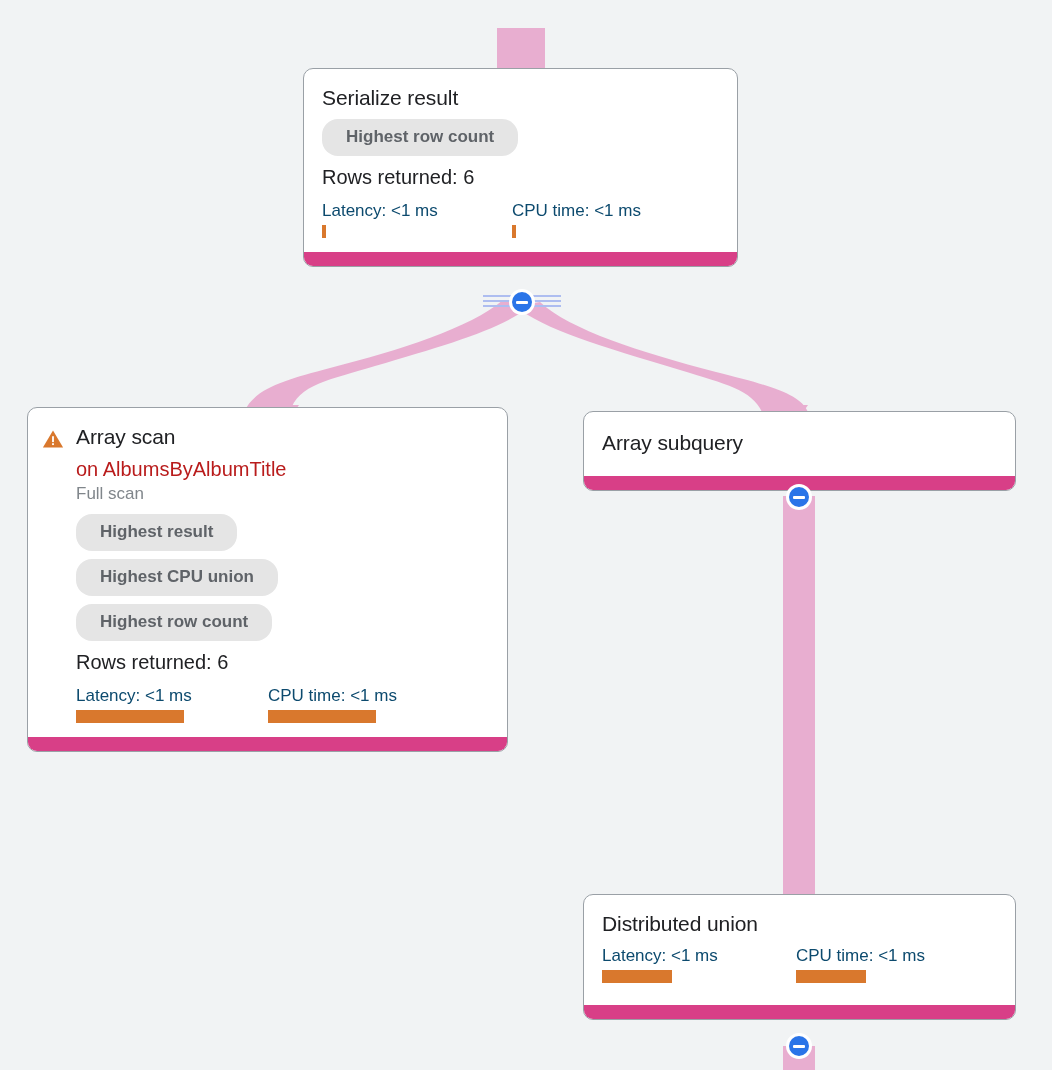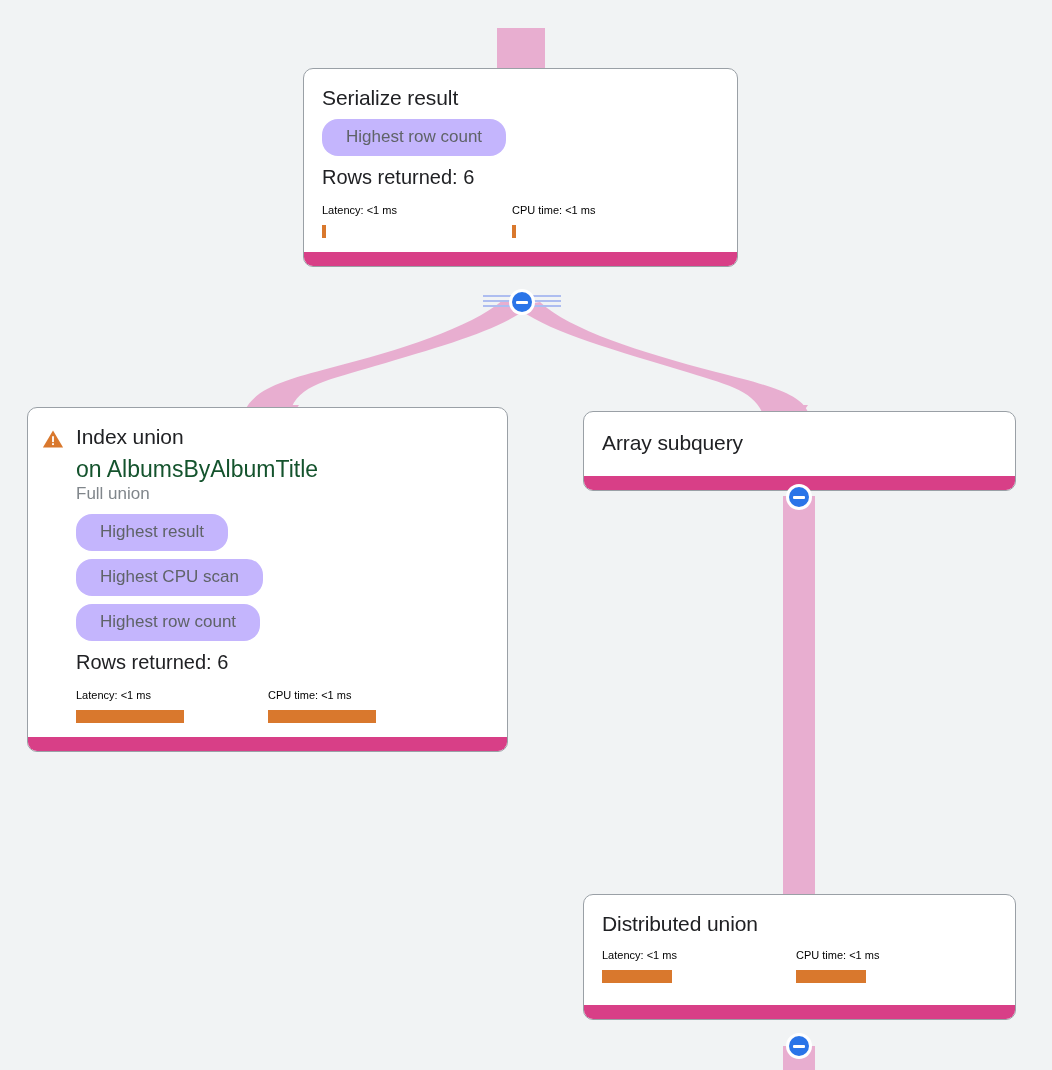--- a/index.html
+++ b/index.html
@@ -65,61 +65,62 @@
     font-size: 21px;
     line-height: 26px;
     color: #202124;
     font-weight: 400;
     letter-spacing: -0.1px;
   }
   .node-indent {
     padding-left: 34px;
   }
   .node-sub {
-    font-size: 23px;
+    font-size: 20px;
     line-height: 25px;
-    color: #14532d;
+    color: #b91c1c;
     margin-top: 7px;
   }
   .node-sub-muted {
     font-size: 17px;
     line-height: 24px;
     color: #80868b;
   }
 
   .chip {
     display: inline-block;
-    background: #c4b5fd;
+    background: #e5e5e5;
     color: #5f6368;
     font-size: 17px;
     line-height: 20px;
     border-radius: 16px;
     padding: 8px 24px 9px 24px;
     margin-top: 8px;
+    font-weight: bold;
   }
   .chip-row { display: block; }
 
   .rows-line {
     font-size: 20px;
     line-height: 22px;
     color: #202124;
     margin-top: 10px;
   }
 
   .metrics {
     display: flex;
     margin-top: 12px;
   }
   .metric {
     display: block;
   }
   .metric-label {
-    font-size: 11px;
+    font-size: 17px;
     line-height: 21px;
-    color: #000000;
+    color: #0c4a6e;
     white-space: nowrap;
   }
   .metric-bar {
     height: 13px;
     background: #d9782d;
     margin-top: 4px;
   }
 
   
   .collapse-ctl {
@@ -231,30 +232,30 @@
   </div>
 
   <div class="node" id="node-index-scan" style="left:27px; top:379px; width:481px;">
     <div class="node-body with-icon">
       <div class="node-head">
         <svg class="warn-icon" viewBox="0 0 24 24">
           <path d="M12 2.6 L23 21.4 L1 21.4 Z" fill="#d9782d"></path>
           <rect x="11" y="9" width="2" height="6.4" fill="#ffffff"></rect>
           <rect x="11" y="16.6" width="2" height="2" fill="#ffffff"></rect>
         </svg>
-        <div class="node-title">Index union</div>
+        <div class="node-title">Array scan</div>
       </div>
       <div class="node-indent">
         <div class="node-sub">on AlbumsByAlbumTitle</div>
-        <div class="node-sub-muted">Full union</div>
+        <div class="node-sub-muted">Full scan</div>
         <div class="chip-row">
           <span class="chip">Highest result</span>
         </div>
         <div class="chip-row">
-          <span class="chip">Highest CPU scan</span>
+          <span class="chip">Highest CPU union</span>
         </div>
         <div class="chip-row">
           <span class="chip">Highest row count</span>
         </div>
         <div class="rows-line">Rows returned: 6</div>
         <div class="metrics">
           <div class="metric" style="width:192px;">
             <div class="metric-label">Latency: &lt;1 ms</div>
             <div class="metric-bar" style="width:108px;"></div>
           </div>

